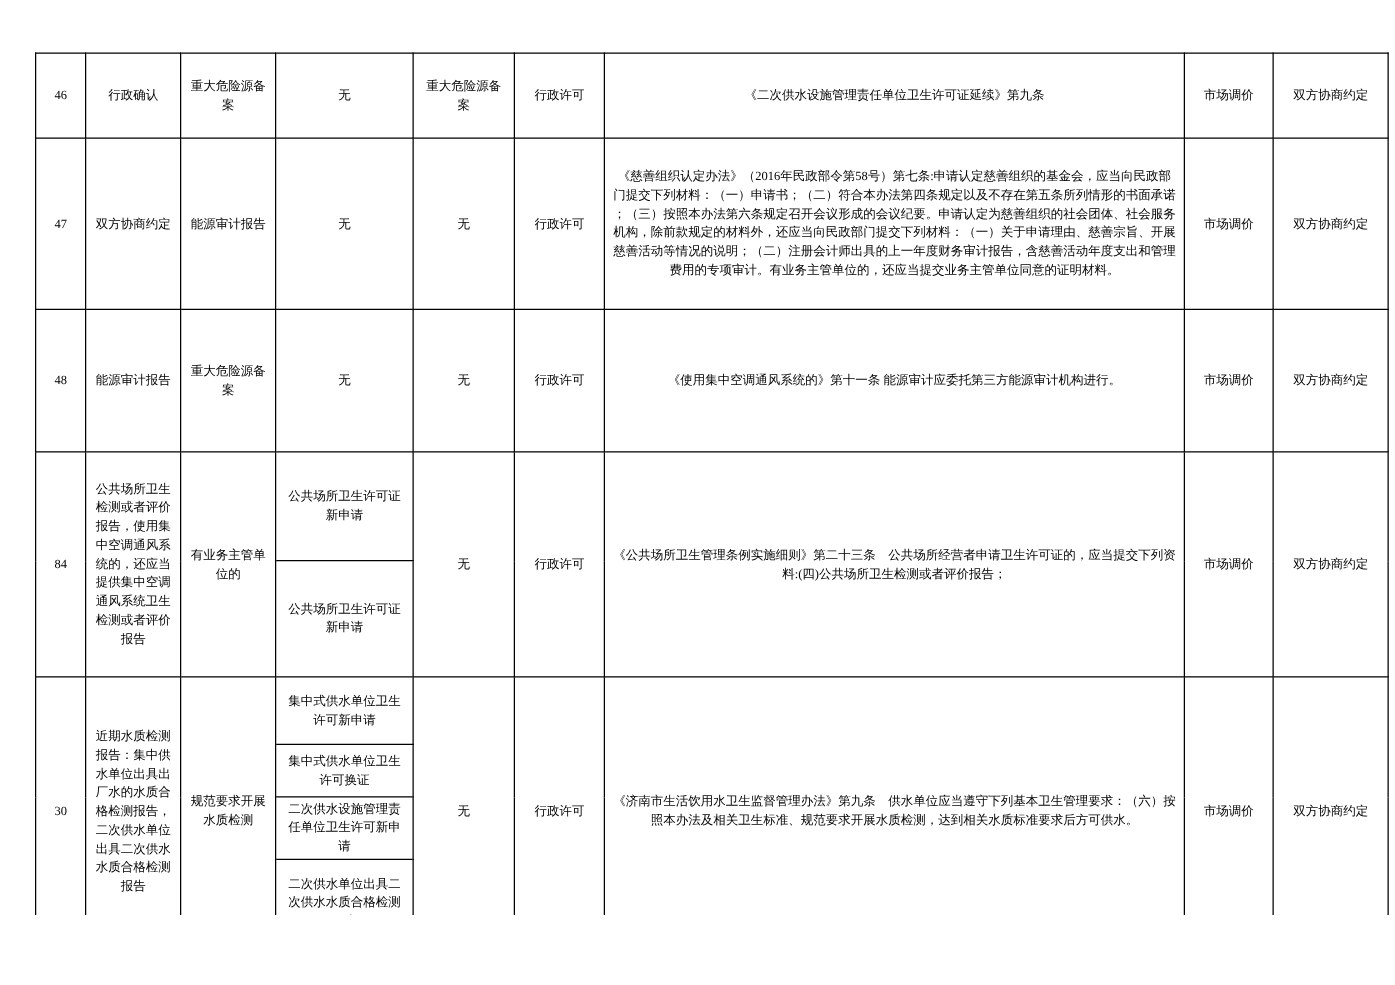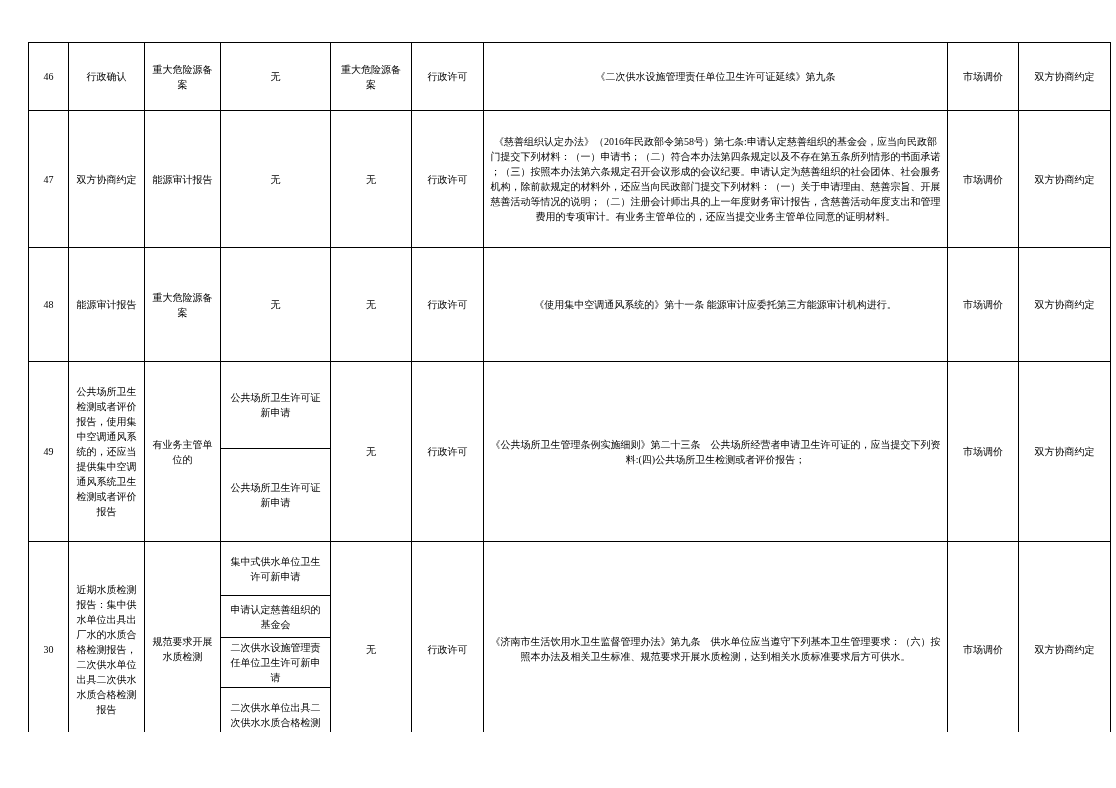--- a/index.html
+++ b/index.html
@@ -96,21 +96,21 @@
         <td class="c-item">重大危险源备案</td>
         <td class="c-sub">无</td>
         <td class="c-item">无</td>
         <td>行政许可</td>
         <td class="c-basis">《使用集中空调通风系统的》第十一条 能源审计应委托第三方能源审计机构进行。</td>
         <td>市场调价</td>
         <td class="c-fee">双方协商约定</td>
       </tr>
 
       <tr class="h87">
-        <td rowspan="2">49</td>
+        <td rowspan="2">84</td>
         <td rowspan="2" class="c-mat">公共场所卫生检测或者评价报告，使用集中空调通风系统的，还应当提供集中空调通风系统卫生检测或者评价报告</td>
         <td rowspan="2" class="c-item">有业务主管单位的</td>
         <td class="c-sub">公共场所卫生许可证新申请</td>
         <td rowspan="2" class="c-item">无</td>
         <td rowspan="2">行政许可</td>
         <td rowspan="2" class="c-basis">《公共场所卫生管理条例实施细则》第二十三条　公共场所经营者申请卫生许可证的，应当提交下列资料:(四)公共场所卫生检测或者评价报告；</td>
         <td rowspan="2">市场调价</td>
         <td rowspan="2" class="c-fee">双方协商约定</td>
       </tr>
       <tr class="h93">
@@ -122,21 +122,21 @@
         <td rowspan="4" class="c-mat">近期水质检测报告：集中供水单位出具出厂水的水质合格检测报告，二次供水单位出具二次供水水质合格检测报告</td>
         <td rowspan="4" class="c-item">规范要求开展水质检测</td>
         <td class="c-sub">集中式供水单位卫生许可新申请</td>
         <td rowspan="4" class="c-item">无</td>
         <td rowspan="4">行政许可</td>
         <td rowspan="4" class="c-basis">《济南市生活饮用水卫生监督管理办法》第九条　供水单位应当遵守下列基本卫生管理要求：（六）按照本办法及相关卫生标准、规范要求开展水质检测，达到相关水质标准要求后方可供水。</td>
         <td rowspan="4">市场调价</td>
         <td rowspan="4" class="c-fee">双方协商约定</td>
       </tr>
       <tr class="h42">
-        <td class="c-sub">申请认定慈善组织的基金会</td>
+        <td class="c-sub">集中式供水单位卫生许可换证</td>
       </tr>
       <tr class="h50">
         <td class="c-sub">二次供水设施管理责任单位卫生许可新申请</td>
       </tr>
       <tr class="h69">
         <td class="c-sub">二次供水单位出具二次供水水质合格检测报告</td>
       </tr>
 
     </tbody>
   </table>

